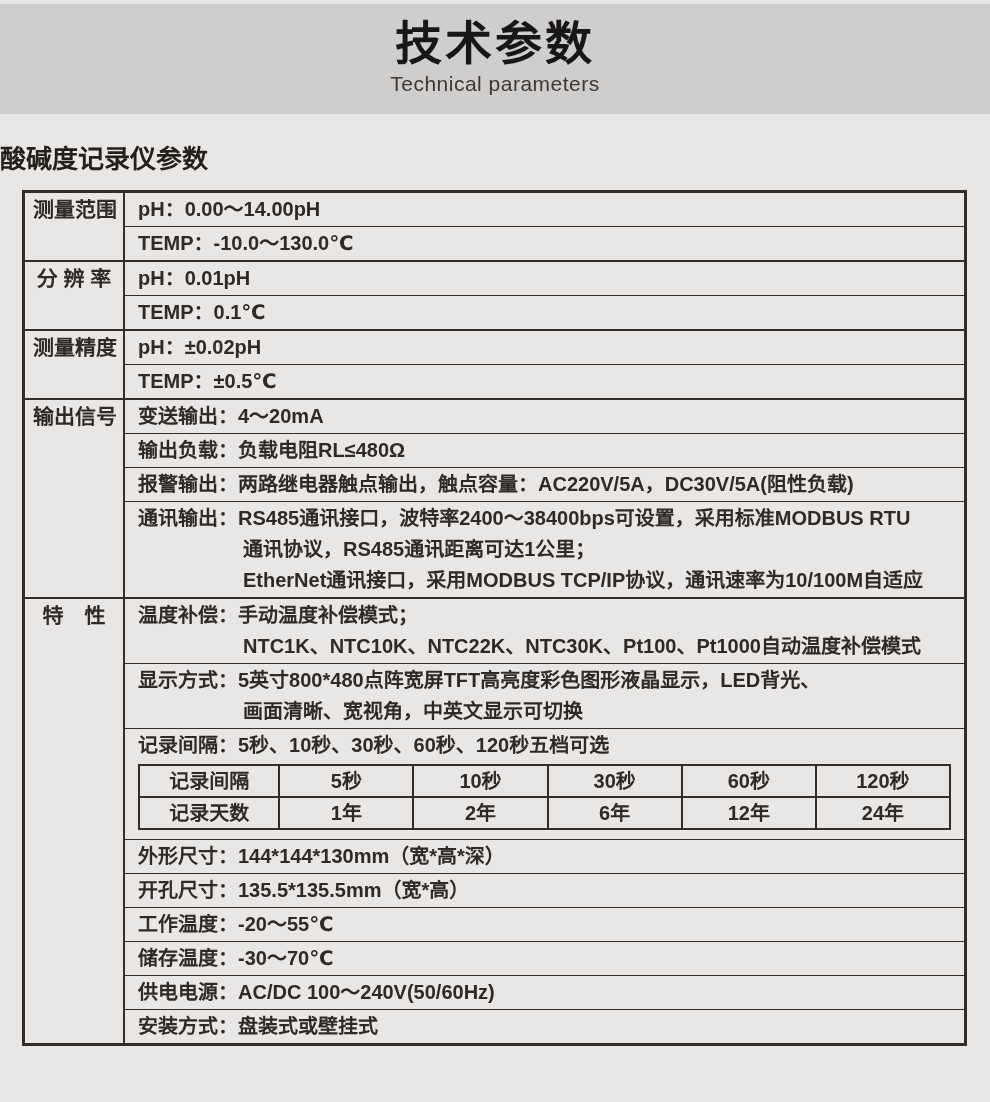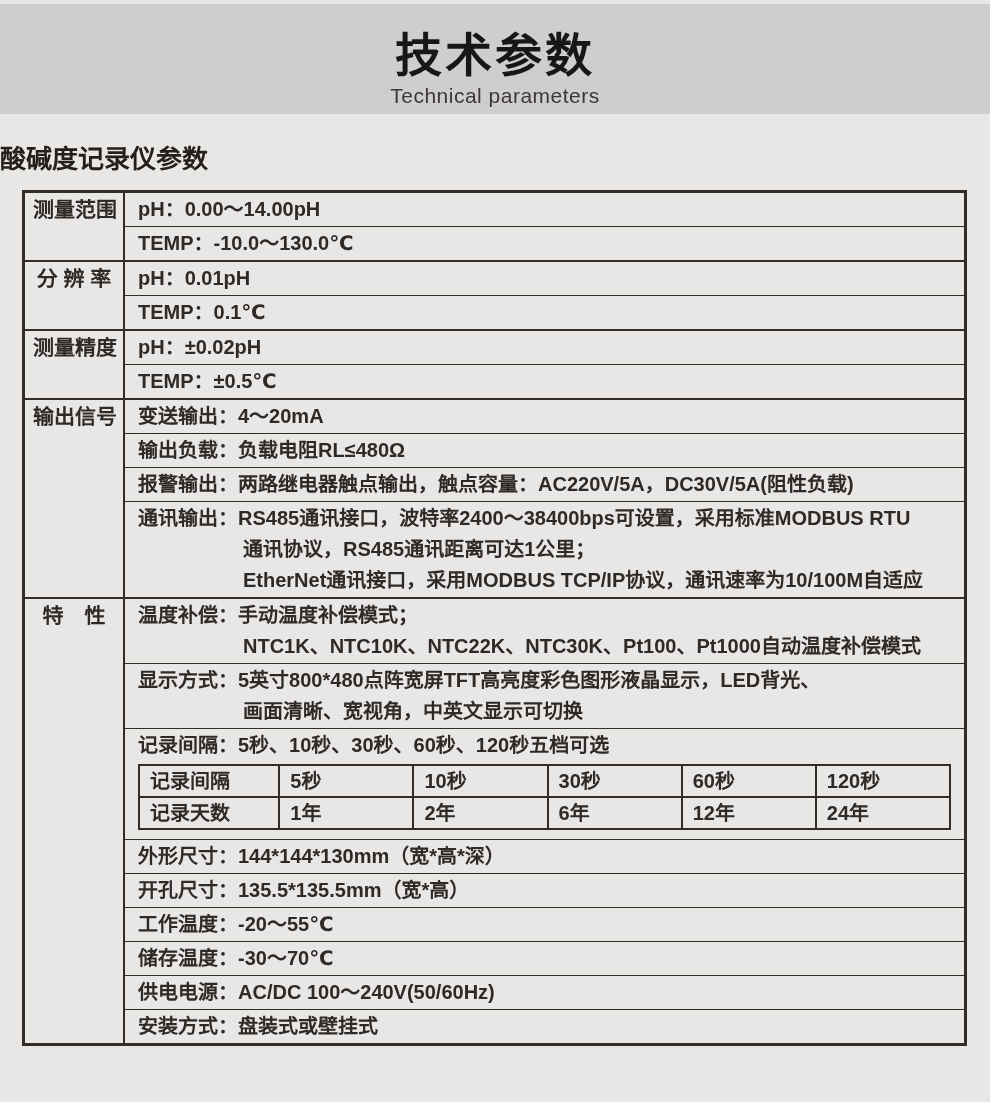--- a/index.html
+++ b/index.html
@@ -15,21 +15,21 @@
   }
   .band {
     position: absolute;
     top: 4px; left: 0; right: 0;
     height: 110px;
     background: #cfcecd;
     text-align: center;
   }
   .band .main-title {
     margin: 0;
-    padding-top: 24px;
+    padding-top: 12px;
     font-size: 47px;
     font-weight: 900;
     letter-spacing: 3px;
     color: #191715;
     line-height: 56px;
   }
   .band .sub-title {
     margin: 0;
     font-size: 21px;
     font-weight: 400;
@@ -76,25 +76,25 @@
     white-space: pre-line;
   }
   .subtable {
     width: calc(100% - 26px);
     margin: 2px 13px 9px 13px;
     border-collapse: collapse;
     table-layout: fixed;
   }
   .subtable td {
     border: 2px solid #332d28;
-    text-align: left;
+    text-align: center;
     font-size: 20px;
     font-weight: 600;
     line-height: 28px;
-    padding: 1px 10px;
+    padding: 1px 4px;
   }
   .subtable td:first-child { width: 17.3%; }
 </style>
 </head>
 <body>
 
 <div class="page">
 
   <div class="band">
     <h1 class="main-title">技术参数</h1>

